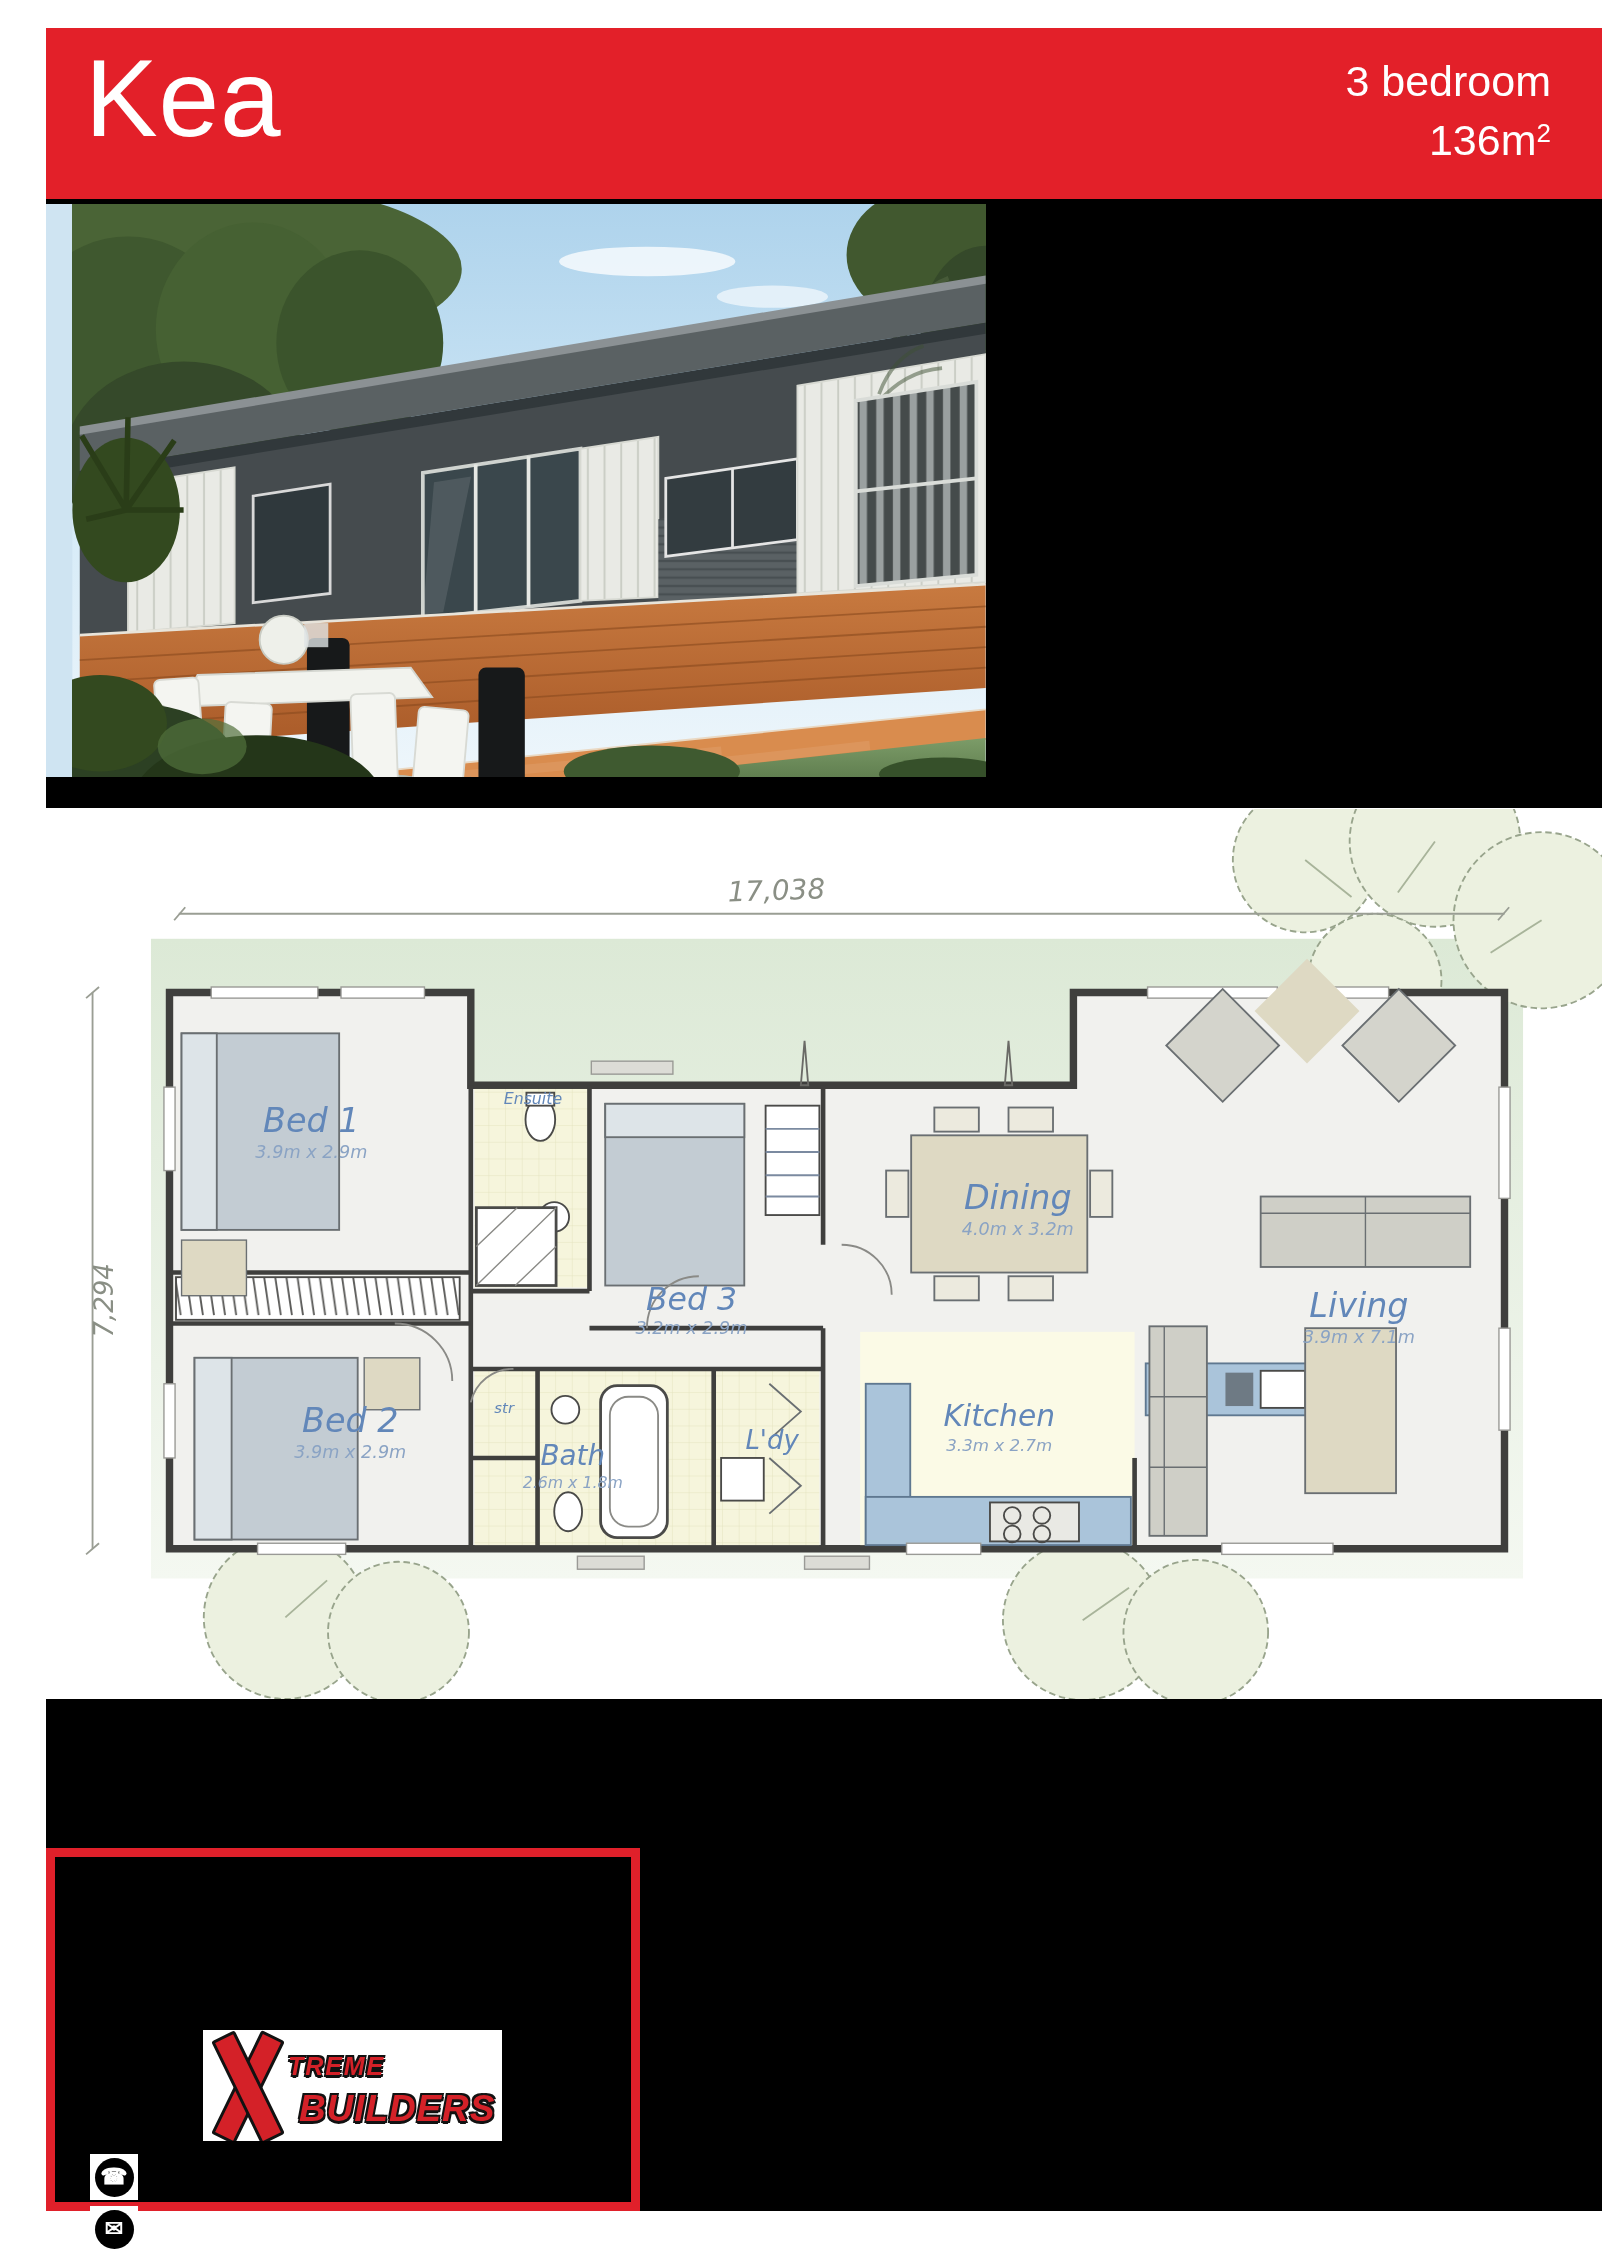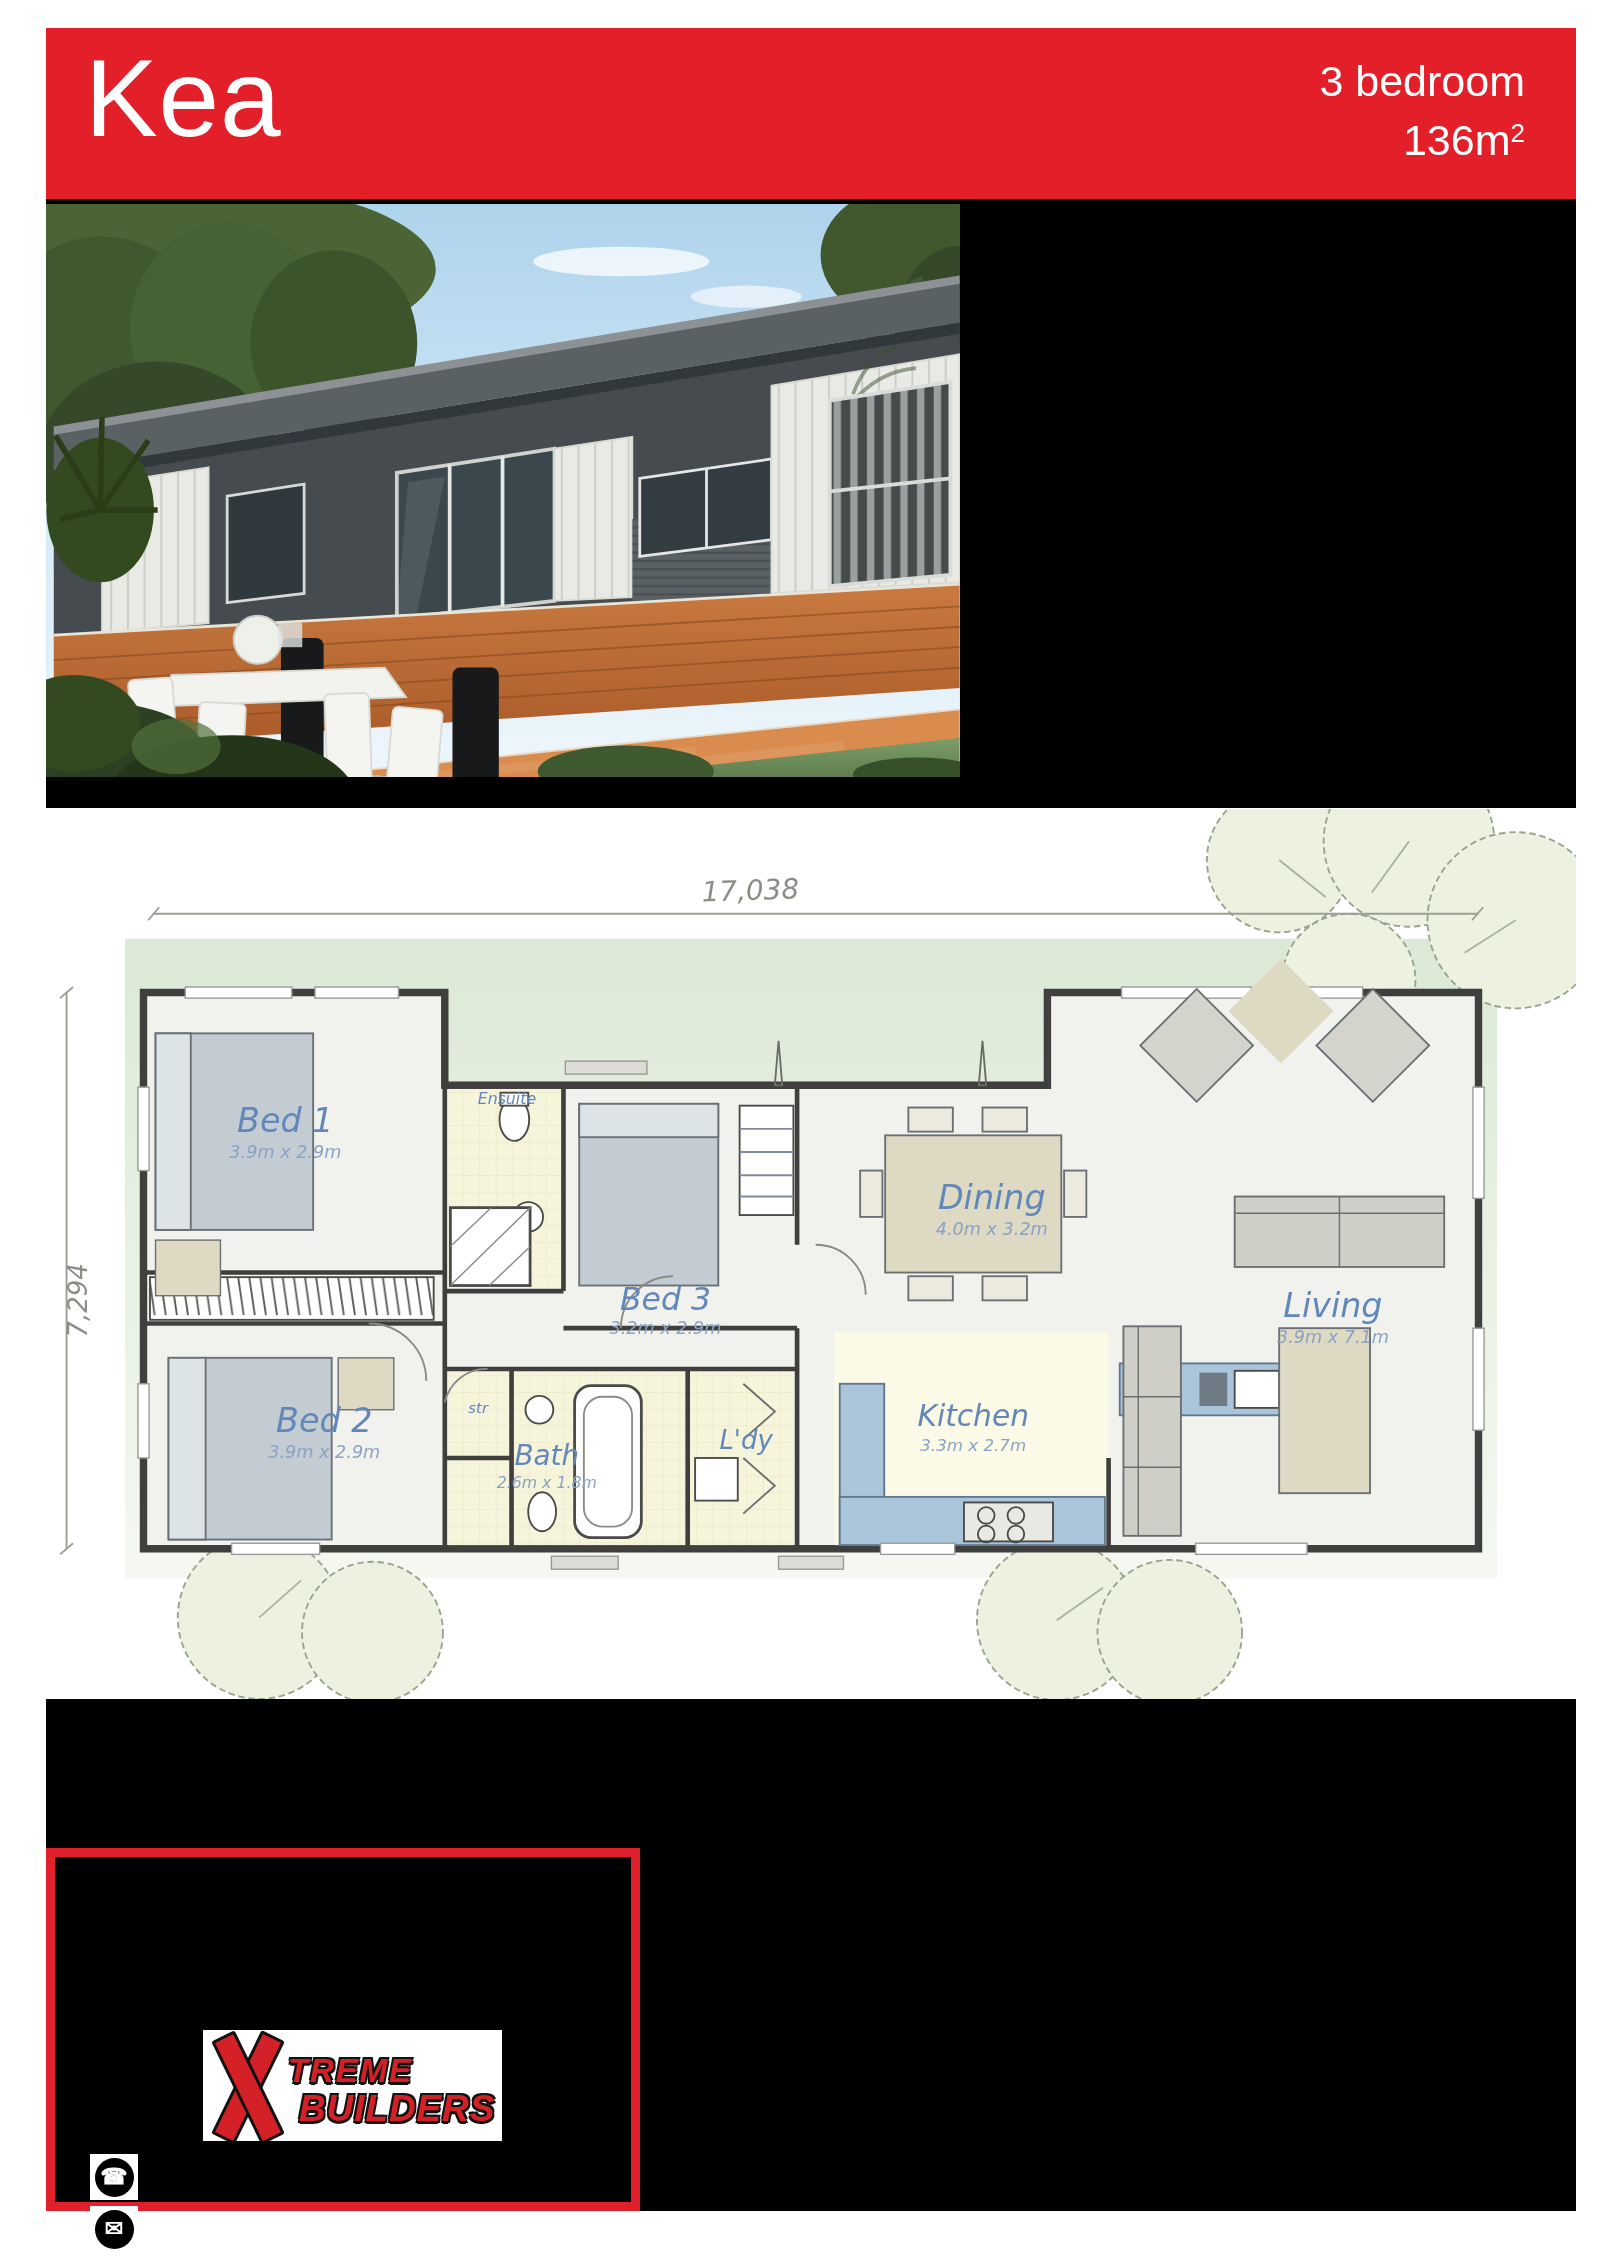--- a/index.html
+++ b/index.html
@@ -1,20 +1,20 @@
 <!DOCTYPE html>
 <html style="font-size:15px"><head>
 <meta charset="utf-8">
 <style>
   html,body{margin:0;padding:0;}
   body{
     width:1623px;height:2258px;position:relative;background:#ffffff;
     font-family:"Liberation Sans",sans-serif;overflow:hidden;
   }
-  .abs{position:absolute;}
+  .abs{position:absolute;padding-left:26px;}
   
   #header{
     left:46px;top:28px;width:1530px;height:172px;background:#e32029;
     color:#fff;
   }
   #title{
     position:absolute;left:39px;top:7.4px;font-size:109px;letter-spacing:0.9px;
     font-weight:400;color:#fff;
   }
   #spec{
@@ -33,21 +33,21 @@
   #footer{left:46px;top:1699px;width:1530px;height:512px;background:#000;}
   #logo-box{
     position:absolute;left:0;top:149px;width:594px;height:363px;
     border:9.3px solid #e0202a;box-sizing:border-box;background:#000;
   }
   #logo-panel{position:absolute;left:148px;top:173px;width:299px;height:111px;background:#fff;overflow:hidden;}
   .xbar{position:absolute;width:20.4px;height:109px;background:#d42128;border:3.7px solid #121212;border-radius:2.8px;}
   #xbar1{left:32px;top:0;transform:rotate(26deg);}
   #xbar2{left:32px;top:0;transform:rotate(-26deg);}
   #logo-line1{
-    position:absolute;left:85px;top:22px;font-size:33px;font-weight:bold;font-style:italic;
+    position:absolute;left:85px;top:22px;font-size:25px;font-weight:bold;font-style:italic;
     color:#d42128;letter-spacing:1.9px;
     text-shadow:-1.9px -1.9px 0 #121212,1.9px -1.9px 0 #121212,-1.9px 1.9px 0 #121212,1.9px 1.9px 0 #121212,0 2.8px 0 #121212;
   }
   #logo-line2{
     position:absolute;left:96px;top:58px;font-size:37px;font-weight:bold;font-style:italic;
     color:#d42128;letter-spacing:0.9px;
     text-shadow:-1.9px -1.9px 0 #121212,1.9px -1.9px 0 #121212,-1.9px 1.9px 0 #121212,1.9px 1.9px 0 #121212,0 2.8px 0 #121212;
   }
   .icon-tile{
     position:absolute;left:35px;width:48px;height:46px;background:#fff;

